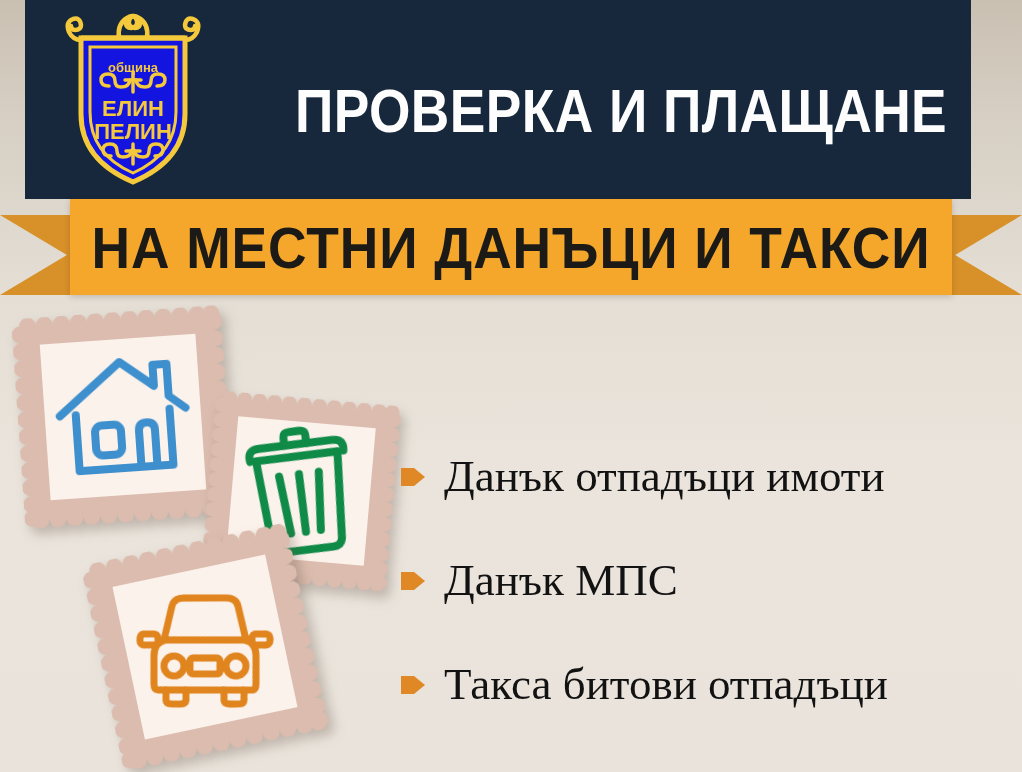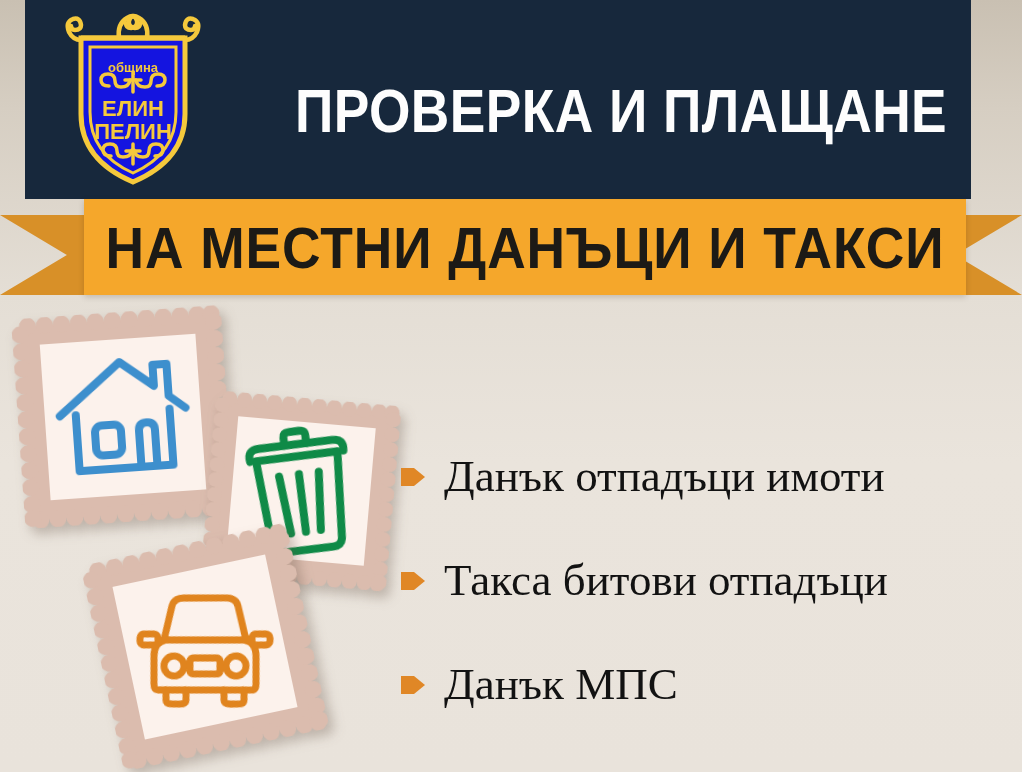--- a/index.html
+++ b/index.html
@@ -57,21 +57,21 @@
     clip-path:polygon(0 0, 100% 0, 100% 100%, 0 100%, 0 100%, 16% 100%, 42% 50%, 16% 0, 0 0);
   }
   .ribbon-tail.left{
     clip-path:polygon(0% 0%, 100% 0%, 100% 100%, 0% 100%, 38% 50%);
   }
   .ribbon-tail.right{
     right:0;
     clip-path:polygon(0% 0%, 100% 0%, 62% 50%, 100% 100%, 0% 100%);
   }
   .ribbon-band{
-    position:absolute;left:84px;top:0;width:882px;height:96px;
+    position:absolute;left:70px;top:0;width:882px;height:96px;
     background:#f5a72b;
     box-shadow:0 2px 6px rgba(60,40,10,.20);
   }
   .ribbon-text{
     position:absolute;left:0;top:0;width:882px;height:96px;
     display:flex;align-items:center;justify-content:center;
     color:#1c1a16;
     font-family:"Liberation Sans", sans-serif;
     font-weight:700;
     font-size:58px;
@@ -328,30 +328,30 @@
       </span>
       <span class="bullet-label">Данък отпадъци имоти</span>
     </div>
 
     <div class="bullet-row">
       <span class="bullet-mark">
         <svg width="26" height="24" viewBox="0 0 26 24" aria-hidden="true">
           <path d="M1 3 L14 3 L25 12 L14 21 L1 21 Z" fill="#e08726"></path>
         </svg>
       </span>
-      <span class="bullet-label">Такса битови отпадъци</span>
+      <span class="bullet-label">Данък МПС</span>
     </div>
 
     <div class="bullet-row">
       <span class="bullet-mark">
         <svg width="26" height="24" viewBox="0 0 26 24" aria-hidden="true">
           <path d="M1 3 L14 3 L25 12 L14 21 L1 21 Z" fill="#e08726"></path>
         </svg>
       </span>
-      <span class="bullet-label">Данък МПС</span>
+      <span class="bullet-label">Такса битови отпадъци</span>
     </div>
 
   </div>
 
   <div class="header">
 
     <div class="crest">
       <svg viewBox="0 0 148 178" aria-hidden="true">
 
         <path d="M22 28 L126 28 L126 104 Q126 150 74 172 Q22 150 22 104 Z" fill="#1414e0"></path>

